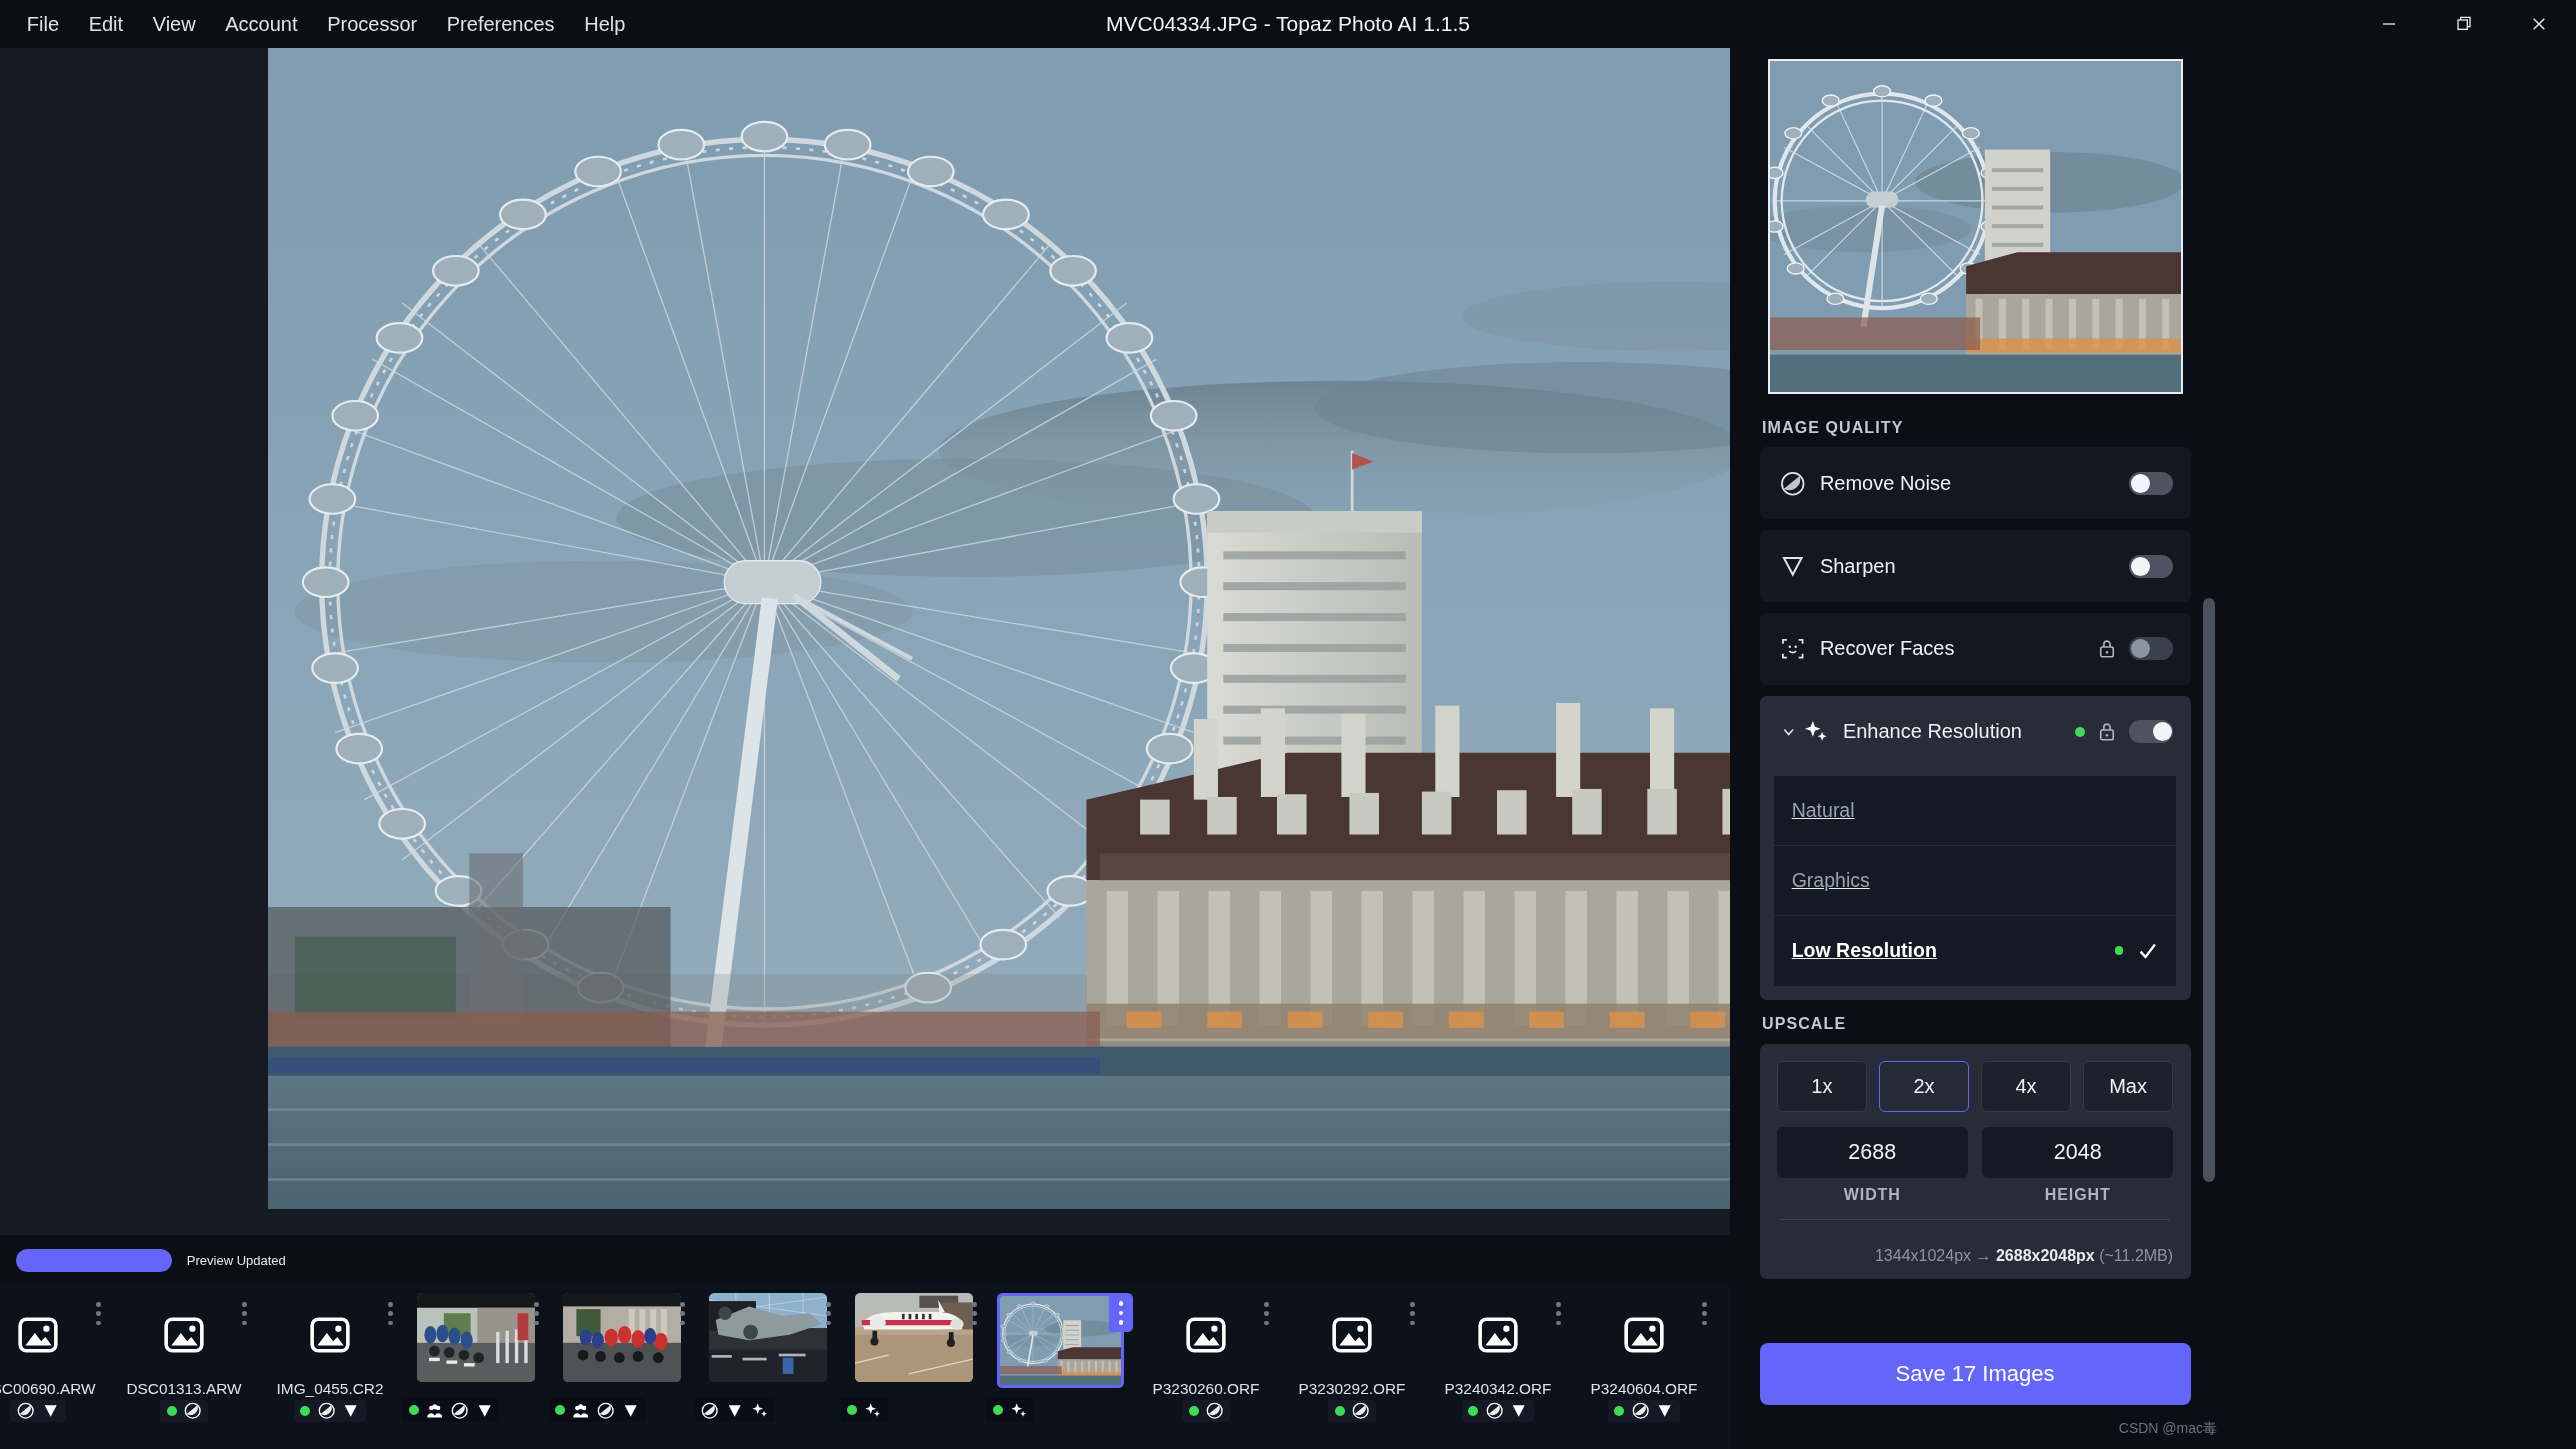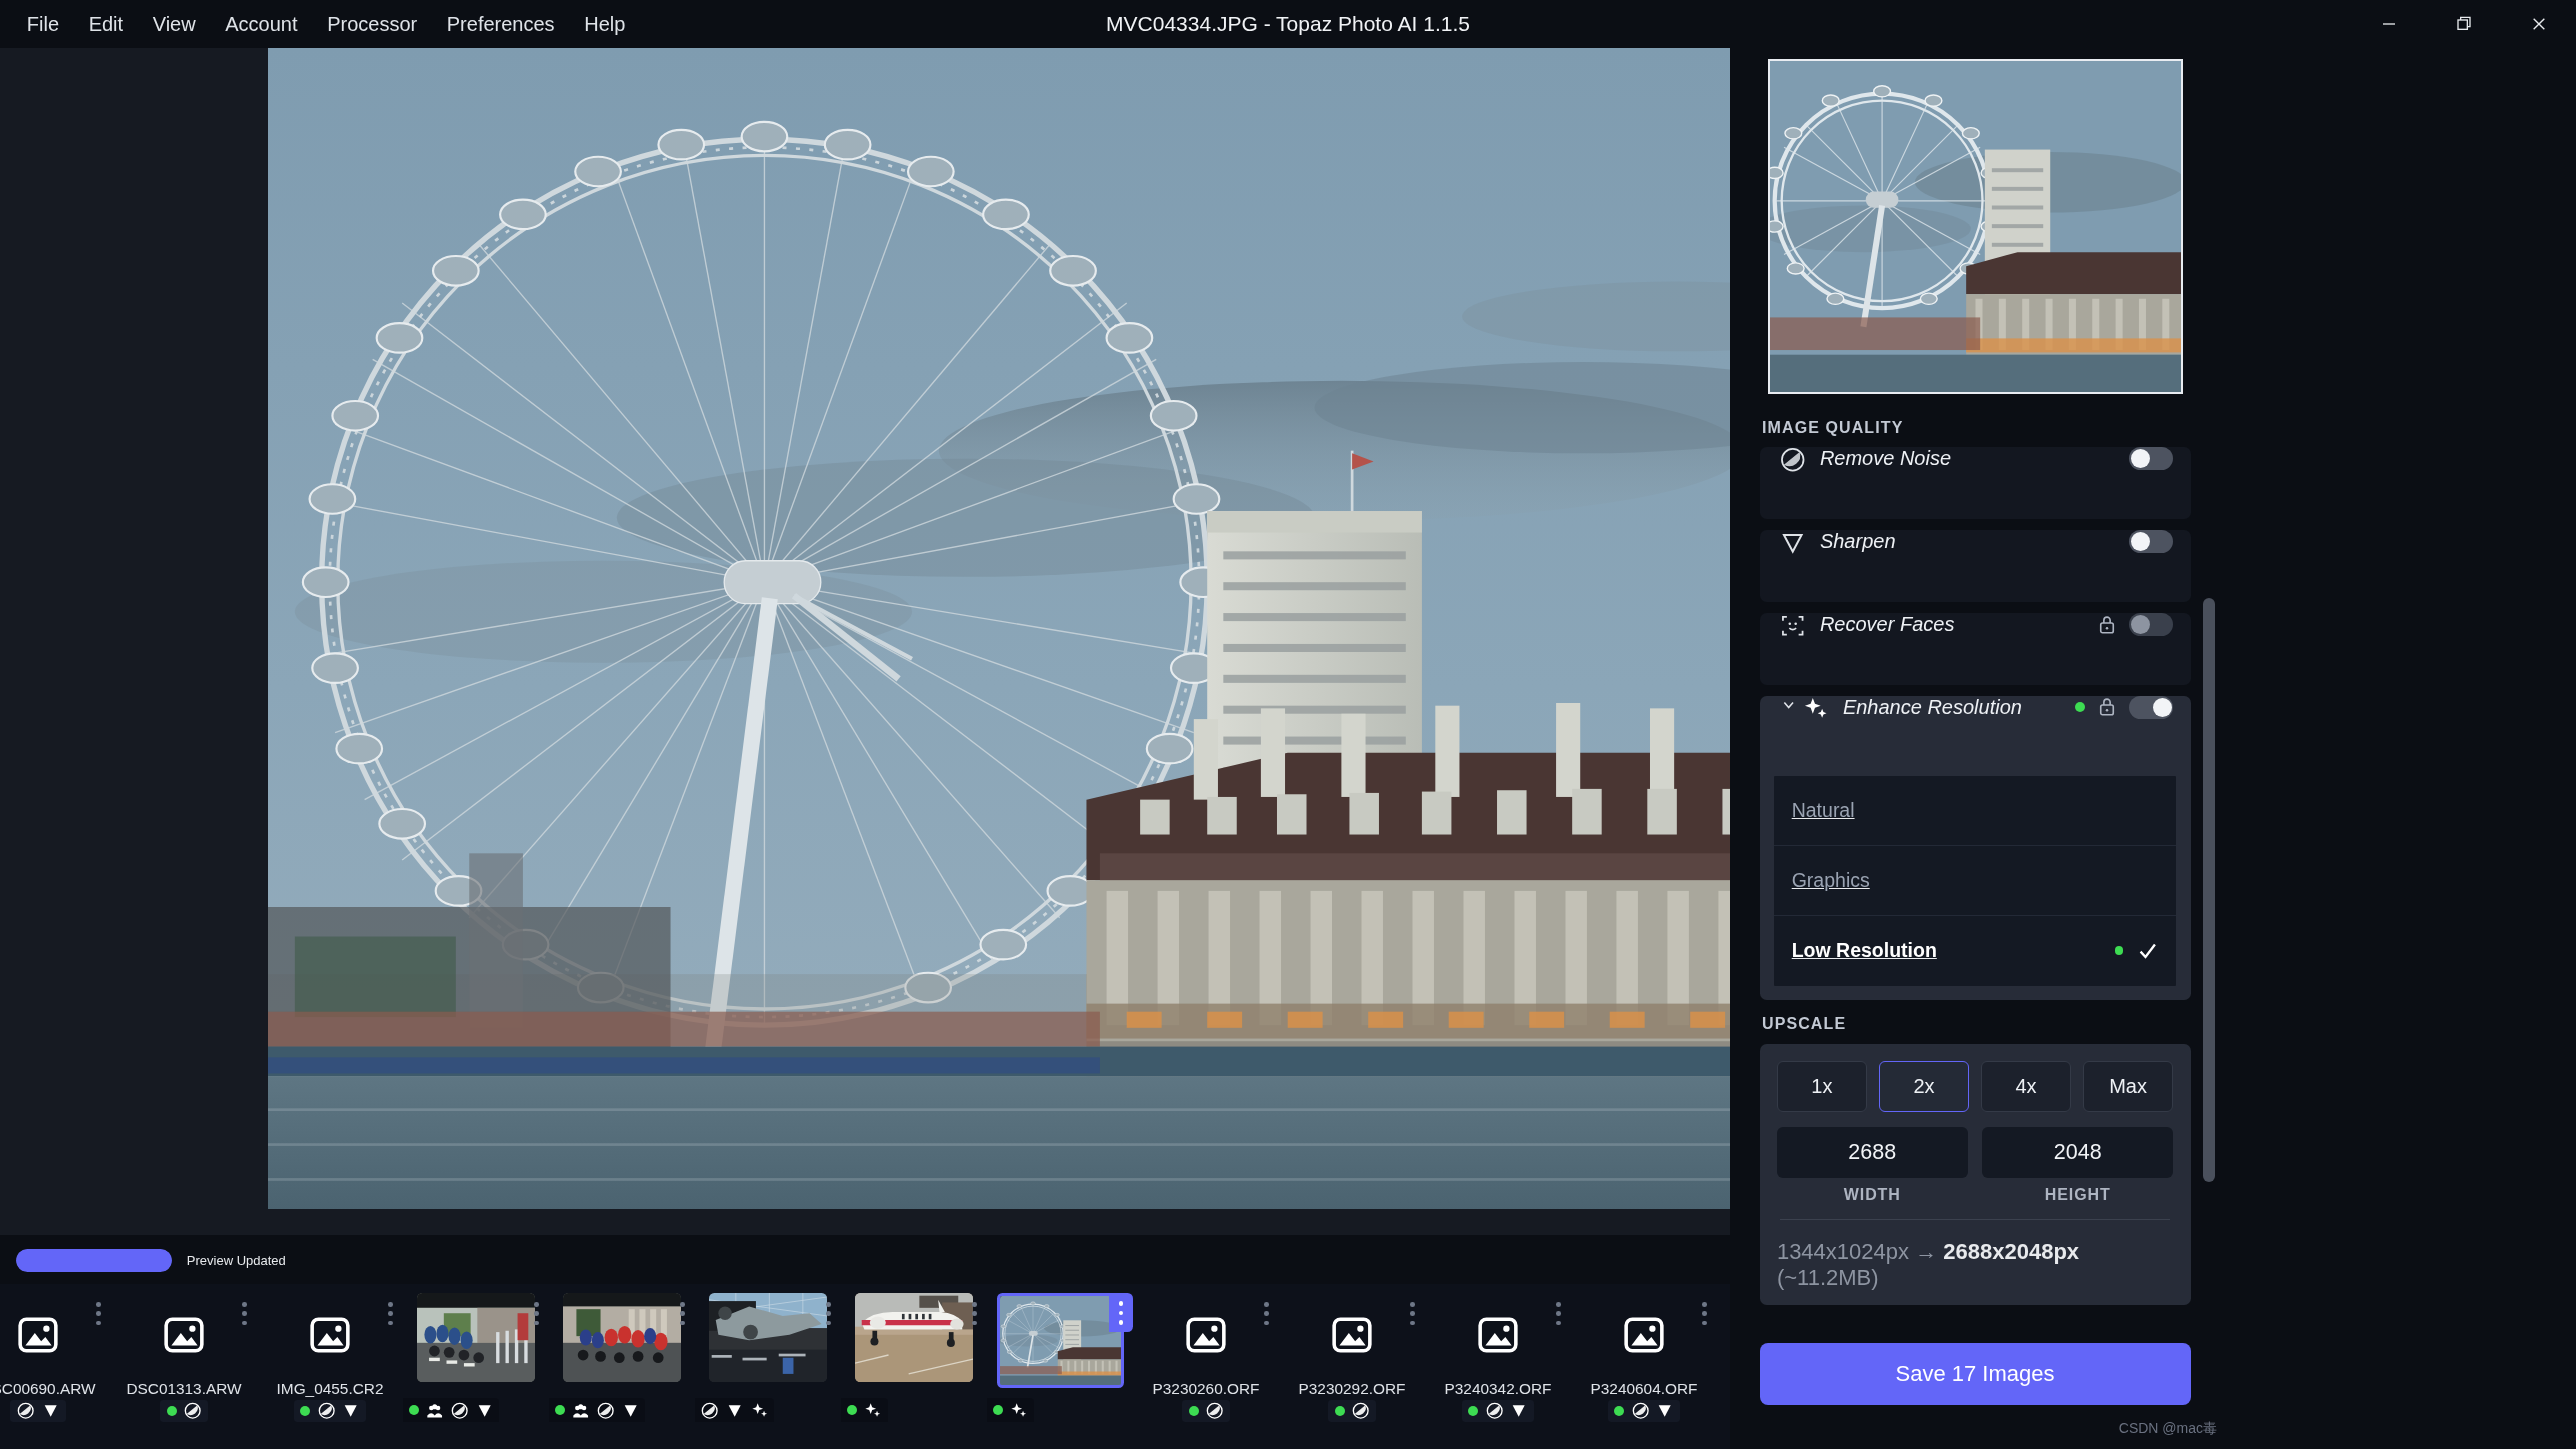--- a/index.html
+++ b/index.html
@@ -160,21 +160,21 @@
     width: 415px; height: 335px; border: 2.7px solid #e9ecf1;
     overflow: hidden; position: relative;
   }
   .panel-section-title {
     font-size: 16px; letter-spacing: 1.1px; color: #c3c9d4;
     padding: 14.8px 0 10.7px 32px; font-weight: 700;
   }
   .quality-card {
     margin: 0 29.5px 10.7px 29.5px;
     background: #131720; border-radius: 6.7px;
-    height: 72px; display: flex; align-items: flex-start; padding: 0 17.4px; font-style: italic;
+    height: 72px; display: flex; align-items: center; padding: 0 17.4px;
   }
   .quality-card.active { background: #272c38; }
   .qc-chev { width: 23px; display: flex; align-items: center; justify-content: center; }
   .qc-icon { width: 31px; display: flex; align-items: center; justify-content: center; }
   .qc-label { flex: 1; font-size: 20px; color: #eef1f5; padding-left: 12px; }
   .qc-right { display: flex; align-items: center; gap: 12px; }
   .qc-dot { width: 10px; height: 10px; border-radius: 50%; background: #3ddc52; }
   .toggle {
     width: 44px; height: 23px; border-radius: 11.4px;
     background: #4d5360; position: relative;
@@ -222,21 +222,21 @@
     height: 51px; background: #141923; border-radius: 6px;
     display: flex; align-items: center; justify-content: center;
     font-size: 21.5px; color: #f2f4f7;
   }
   .dim-label {
     text-align: center; font-size: 16px; letter-spacing: 0.9px;
     color: #aeb5c2; margin-top: 8px; font-weight: 700;
   }
   #size-sep { height: 1.3px; background: #3b414e; margin: 14.8px 2.7px 0 2.7px; }
   #size-line {
-    margin-top: 19px; text-align: left; font-size: 22px; color: #8d94a1;
+    margin-top: 27px; text-align: right; font-size: 16px; color: #8d94a1;
   }
   #size-line .out { color: #e8eaed; font-weight: 700; }
 
   #save-btn {
     position: absolute; left: 29.5px; bottom: 44px;
     width: 431px; height: 62px; border-radius: 8px;
     background: #6366f8; color: #ffffff; font-size: 22px;
     display: flex; align-items: center; justify-content: center;
     cursor: default;
   }

